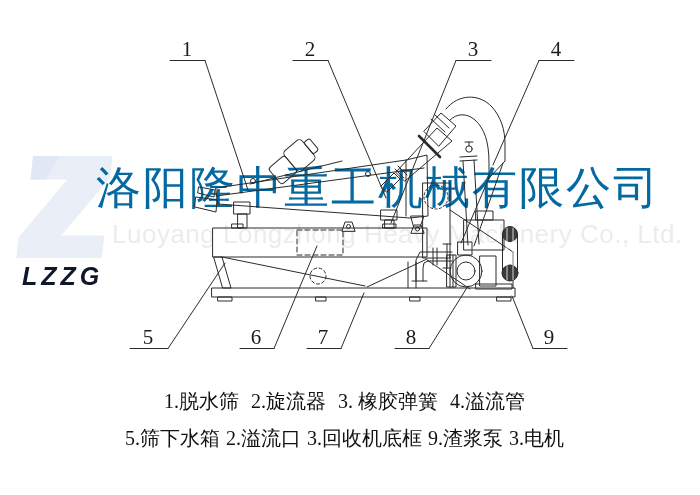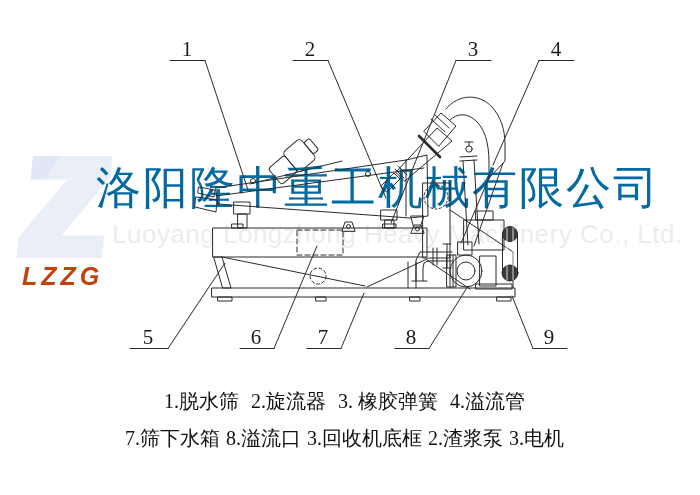--- a/index.html
+++ b/index.html
@@ -8,21 +8,21 @@
     background:#ffffff;
     font-family:"Liberation Serif","DejaVu Serif",serif;
   }
   
   .wm-logo{position:absolute;left:8px;top:152px;width:112px;height:152px;}
   .wm-logo svg{display:block;}
   .wm-logo-text{
     position:absolute;left:14px;top:110px;width:100px;
     font-family:"Liberation Sans","DejaVu Sans",sans-serif;
     font-style:italic;font-weight:bold;font-size:25px;letter-spacing:4px;
-    color:#c2410c;
+    color:#0f172a;
   }
   .wm-cn{
     position:absolute;left:96px;top:158px;width:600px;
     font-family:"Liberation Sans","DejaVu Sans",sans-serif;
     font-size:45px;letter-spacing:2px;white-space:nowrap;
     color:#0369a1;user-select:none;
   }
   .wm-en{
     position:absolute;left:112px;top:219px;width:580px;
     font-family:"Liberation Sans","DejaVu Sans",sans-serif;
@@ -228,14 +228,14 @@
     <g>
       <text x="549" y="344">9</text>
       <line x1="533" y1="348.5" x2="567" y2="348.5"></line>
       <line x1="533" y1="348.5" x2="512" y2="296"></line>
     </g>
   </g>
 </svg>
 
 <div class="legend">
   <div class="legend-row row1"><span class="legend-item">1.脱水筛</span><span class="legend-item">2.旋流器</span><span class="legend-item">3. 橡胶弹簧</span><span class="legend-item">4.溢流管</span></div>
-  <div class="legend-row row2"><span class="legend-item">7.筛下水箱</span><span class="legend-item">8.溢流口</span><span class="legend-item">3.回收机底框</span><span class="legend-item">2.渣浆泵</span><span class="legend-item">3.电机</span></div>
+  <div class="legend-row row2"><span class="legend-item">5.筛下水箱</span><span class="legend-item">2.溢流口</span><span class="legend-item">3.回收机底框</span><span class="legend-item">9.渣浆泵</span><span class="legend-item">3.电机</span></div>
 </div>
 
 </body></html>

